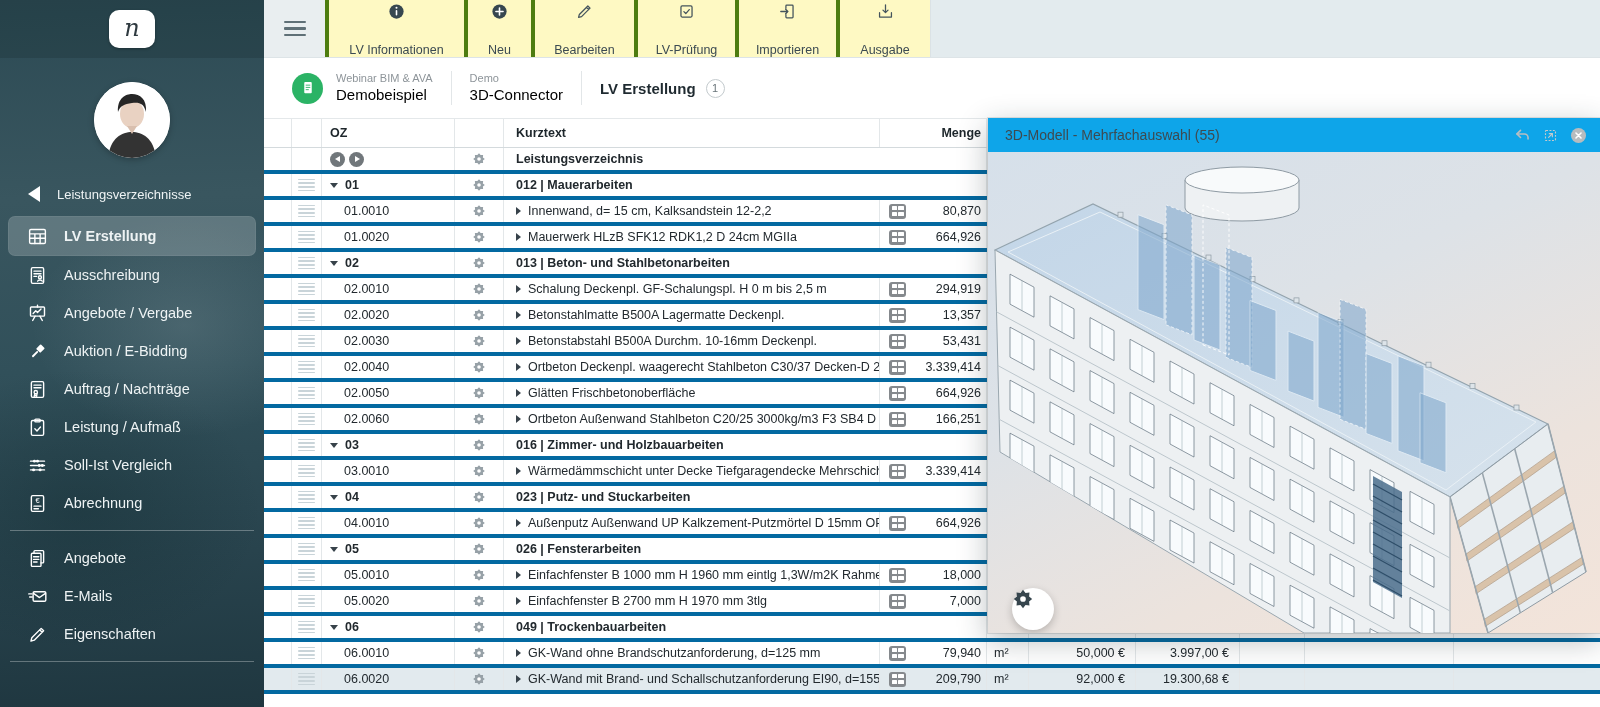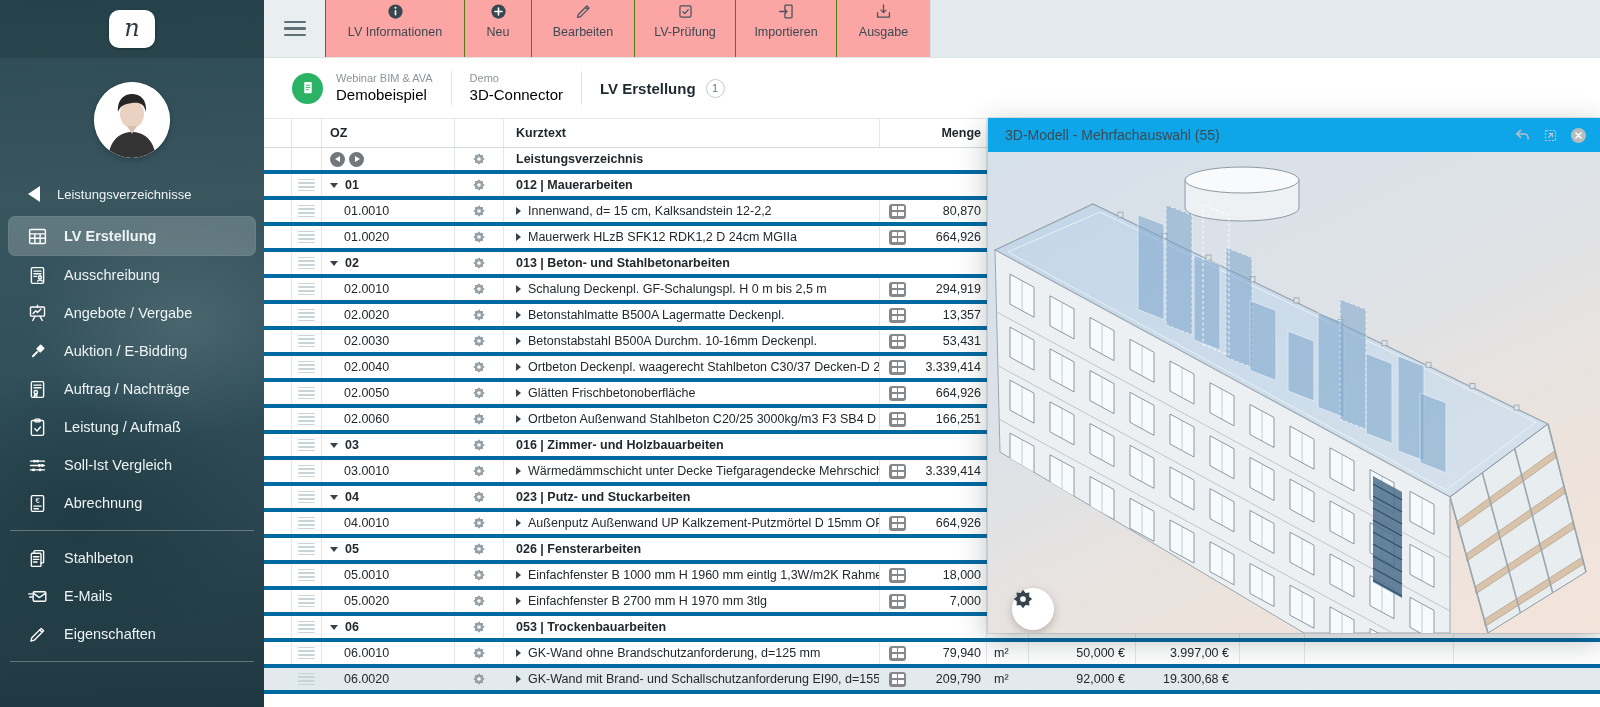--- a/index.html
+++ b/index.html
@@ -29,22 +29,22 @@
   .nav-item.selected { background:rgba(255,255,255,.20); border-radius:7px; margin:0 8px 0 8px; padding-left:18px; height:40px;
     font-weight:bold; box-shadow:inset 0 0 0 1px rgba(255,255,255,.06); }
   .nav-div { height:1px; background:rgba(255,255,255,.30); margin:8px 10px; }
 
   
   .main { position:absolute; left:264px; top:0; width:1336px; height:707px; }
 
   .toolbar { height:58px; display:flex; align-items:stretch; background:#edf1f3; border-bottom:1px solid #dde4e7; }
   .hamburger { width:61px; display:flex; flex-direction:column; gap:4px; align-items:center; justify-content:center; cursor:pointer; background:#e9eef0; }
   .hamburger i { display:block; width:22px; height:2.5px; background:#5f7077; border-radius:1px; }
-  .tb-btn { display:flex; flex-direction:column; align-items:center; justify-content:flex-start; gap:3px; cursor:pointer;
-    background:#fca5a5; border-left:1px solid #4d7c0f; }
+  .tb-btn { display:flex; flex-direction:column; align-items:center; justify-content:space-between; gap:3px; cursor:pointer;
+    background:#fef9c3; border-left:4px solid #4d7c0f; }
   .tb-btn:last-of-type { border-right:1px solid #dbe2e5; }
   .tb-btn .tb-ic { height:22px; display:flex; align-items:center; justify-content:center; color:#44545c; }
   .tb-btn .tb-lb { font-size:12.5px; color:#3b4a52; }
   .tb-rest { flex:1; background:#e3ebee; }
 
   .crumbbar { height:60px; background:#fff; display:flex; align-items:center; padding-left:28px; }
   .proj-circle { width:31px; height:31px; border-radius:50%; display:flex; align-items:center; justify-content:center; margin-right:13px; }
   .crumb { display:flex; flex-direction:column; justify-content:center; line-height:1.25; padding-right:18px; }
   .crumb .sup { font-size:11px; color:#8d9499; }
   .crumb .ttl { font-size:15px; color:#25313
@@ -214,21 +214,21 @@
         </div>
         <div class="nav-div"></div>
         <div class="nav-item">
           <span class="ni-ic">
             <svg width="21" height="21" viewBox="0 0 24 24" fill="none" stroke="currentColor" stroke-width="1.6" stroke-linecap="round" stroke-linejoin="round">
               <path d="M8 6V4a1 1 0 0 1 1-1h9a1 1 0 0 1 1 1v12a1 1 0 0 1-1 1h-2"></path>
               <rect x="5" y="6" width="11" height="15" rx="1"></rect>
               <path d="M7.5 10h6 M7.5 13h6 M7.5 16h4"></path>
             </svg>
           </span>
-          <span>Stahlbeton</span>
+          <span>Angebote</span>
         </div>
         <div class="nav-item">
           <span class="ni-ic">
             <svg width="21" height="21" viewBox="0 0 24 24" fill="none" stroke="currentColor" stroke-width="1.6" stroke-linecap="round" stroke-linejoin="round">
               <rect x="7" y="6.5" width="14.5" height="11" rx="1.5"></rect>
               <path d="M7.5 8.5l6.8 4.7 6.7-4.7"></path>
               <path d="M2 9h3.5 M3 12.5h3"></path>
             </svg>
           </span>
           <span>E-Mails</span>
@@ -1037,21 +1037,21 @@
             <span class="grp">06</span>
           </div>
           <div class="tc c-gear bR">
             <span class="gear-btn">
               <svg width="14" height="14" viewBox="0 0 24 24">
                 <polygon points="12.00,2.00 14.76,5.35 19.07,4.93 18.65,9.24 22.00,12.00 18.65,14.76 19.07,19.07 14.76,18.65 12.00,22.00 9.24,18.65 4.93,19.07 5.35,14.76 2.00,12.00 5.35,9.24 4.93,4.93 9.24,5.35" fill="#97a1a7"></polygon>
                 <circle cx="12" cy="12" r="3.1" fill="#fff"></circle>
               </svg>
             </span>
           </div>
-          <div class="tc c-kt-wide bR grp">053 | Trockenbauarbeiten</div>
+          <div class="tc c-kt-wide bR grp">049 | Trockenbauarbeiten</div>
           <div class="tc c-unit bR"></div>
           <div class="tc c-ep bR"></div>
           <div class="tc c-gb bR"></div>
           <div class="tc c-x1 bR"></div>
           <div class="tc c-x2 bR"></div>
           <div class="tc c-x3"></div>
         </div>
         <div class="trow">
           <div class="tc c-spacer bR"></div>
           <div class="tc c-handle bR">

